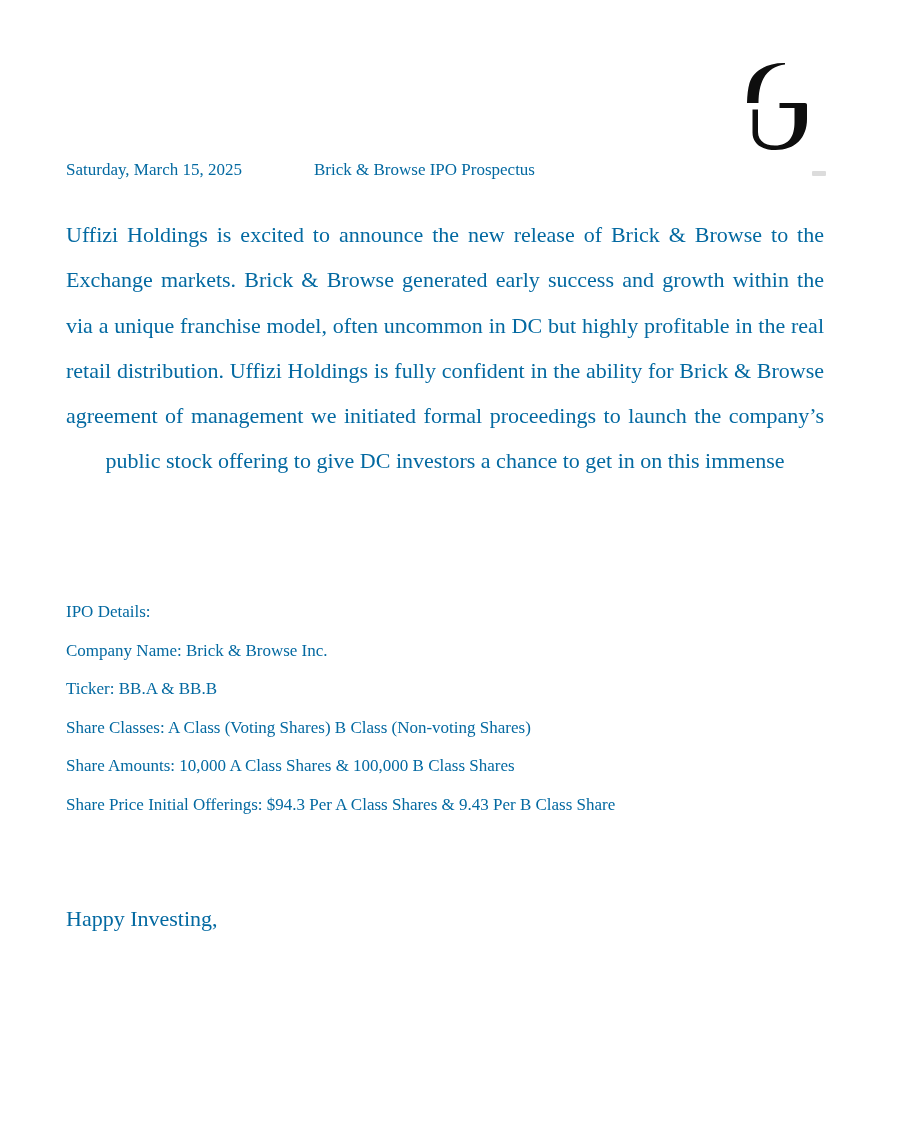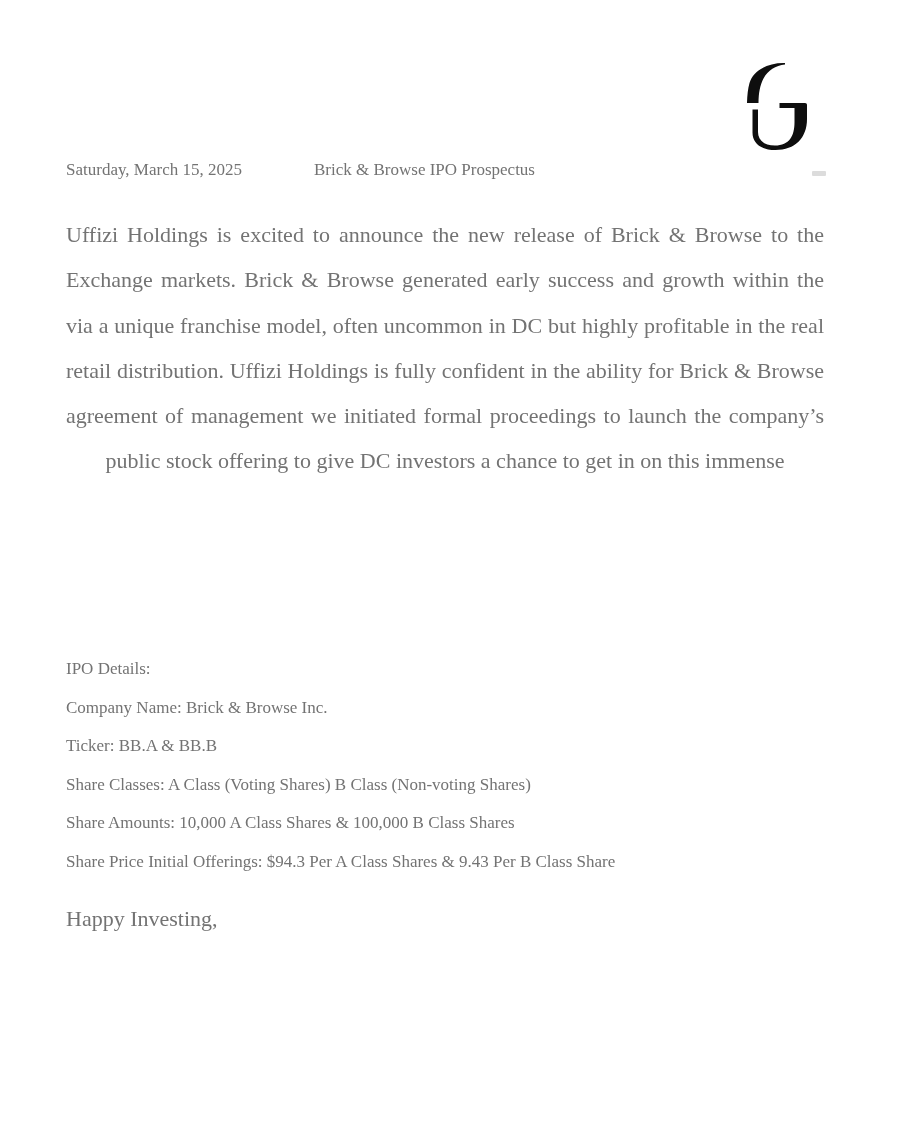--- a/index.html
+++ b/index.html
@@ -2,21 +2,21 @@
 <html><head>
 <meta charset="utf-8">
 <style>
   html, body { margin: 0; padding: 0; background: #ffffff; }
   .page {
     position: relative;
     width: 892px;
     height: 1130px;
     background: #ffffff;
     font-family: "Liberation Serif", "DejaVu Serif", serif;
-    color: #737373;
+    color: #0369a1;
     overflow: hidden;
   }
   .logo {
     position: absolute;
     left: 746px;
     top: 62px;
     width: 61px;
     height: 88px;
   }
   .logo svg { display: block; width: 100%; height: 100%; }
@@ -54,21 +54,21 @@
     text-align: justify;
     text-align-last: justify;
     overflow: hidden;
   }
   .body-text .line.last {
     text-align: center;
     text-align-last: left;
   }
   .details {
     position: absolute;
-    top: 650px;
+    top: 593px;
     left: 66px;
     width: 758px;
     font-size: 17px;
   }
   .signature {
     position: absolute;
     top: 900px;
     left: 66px;
     width: 758px;
     font-size: 22px;

